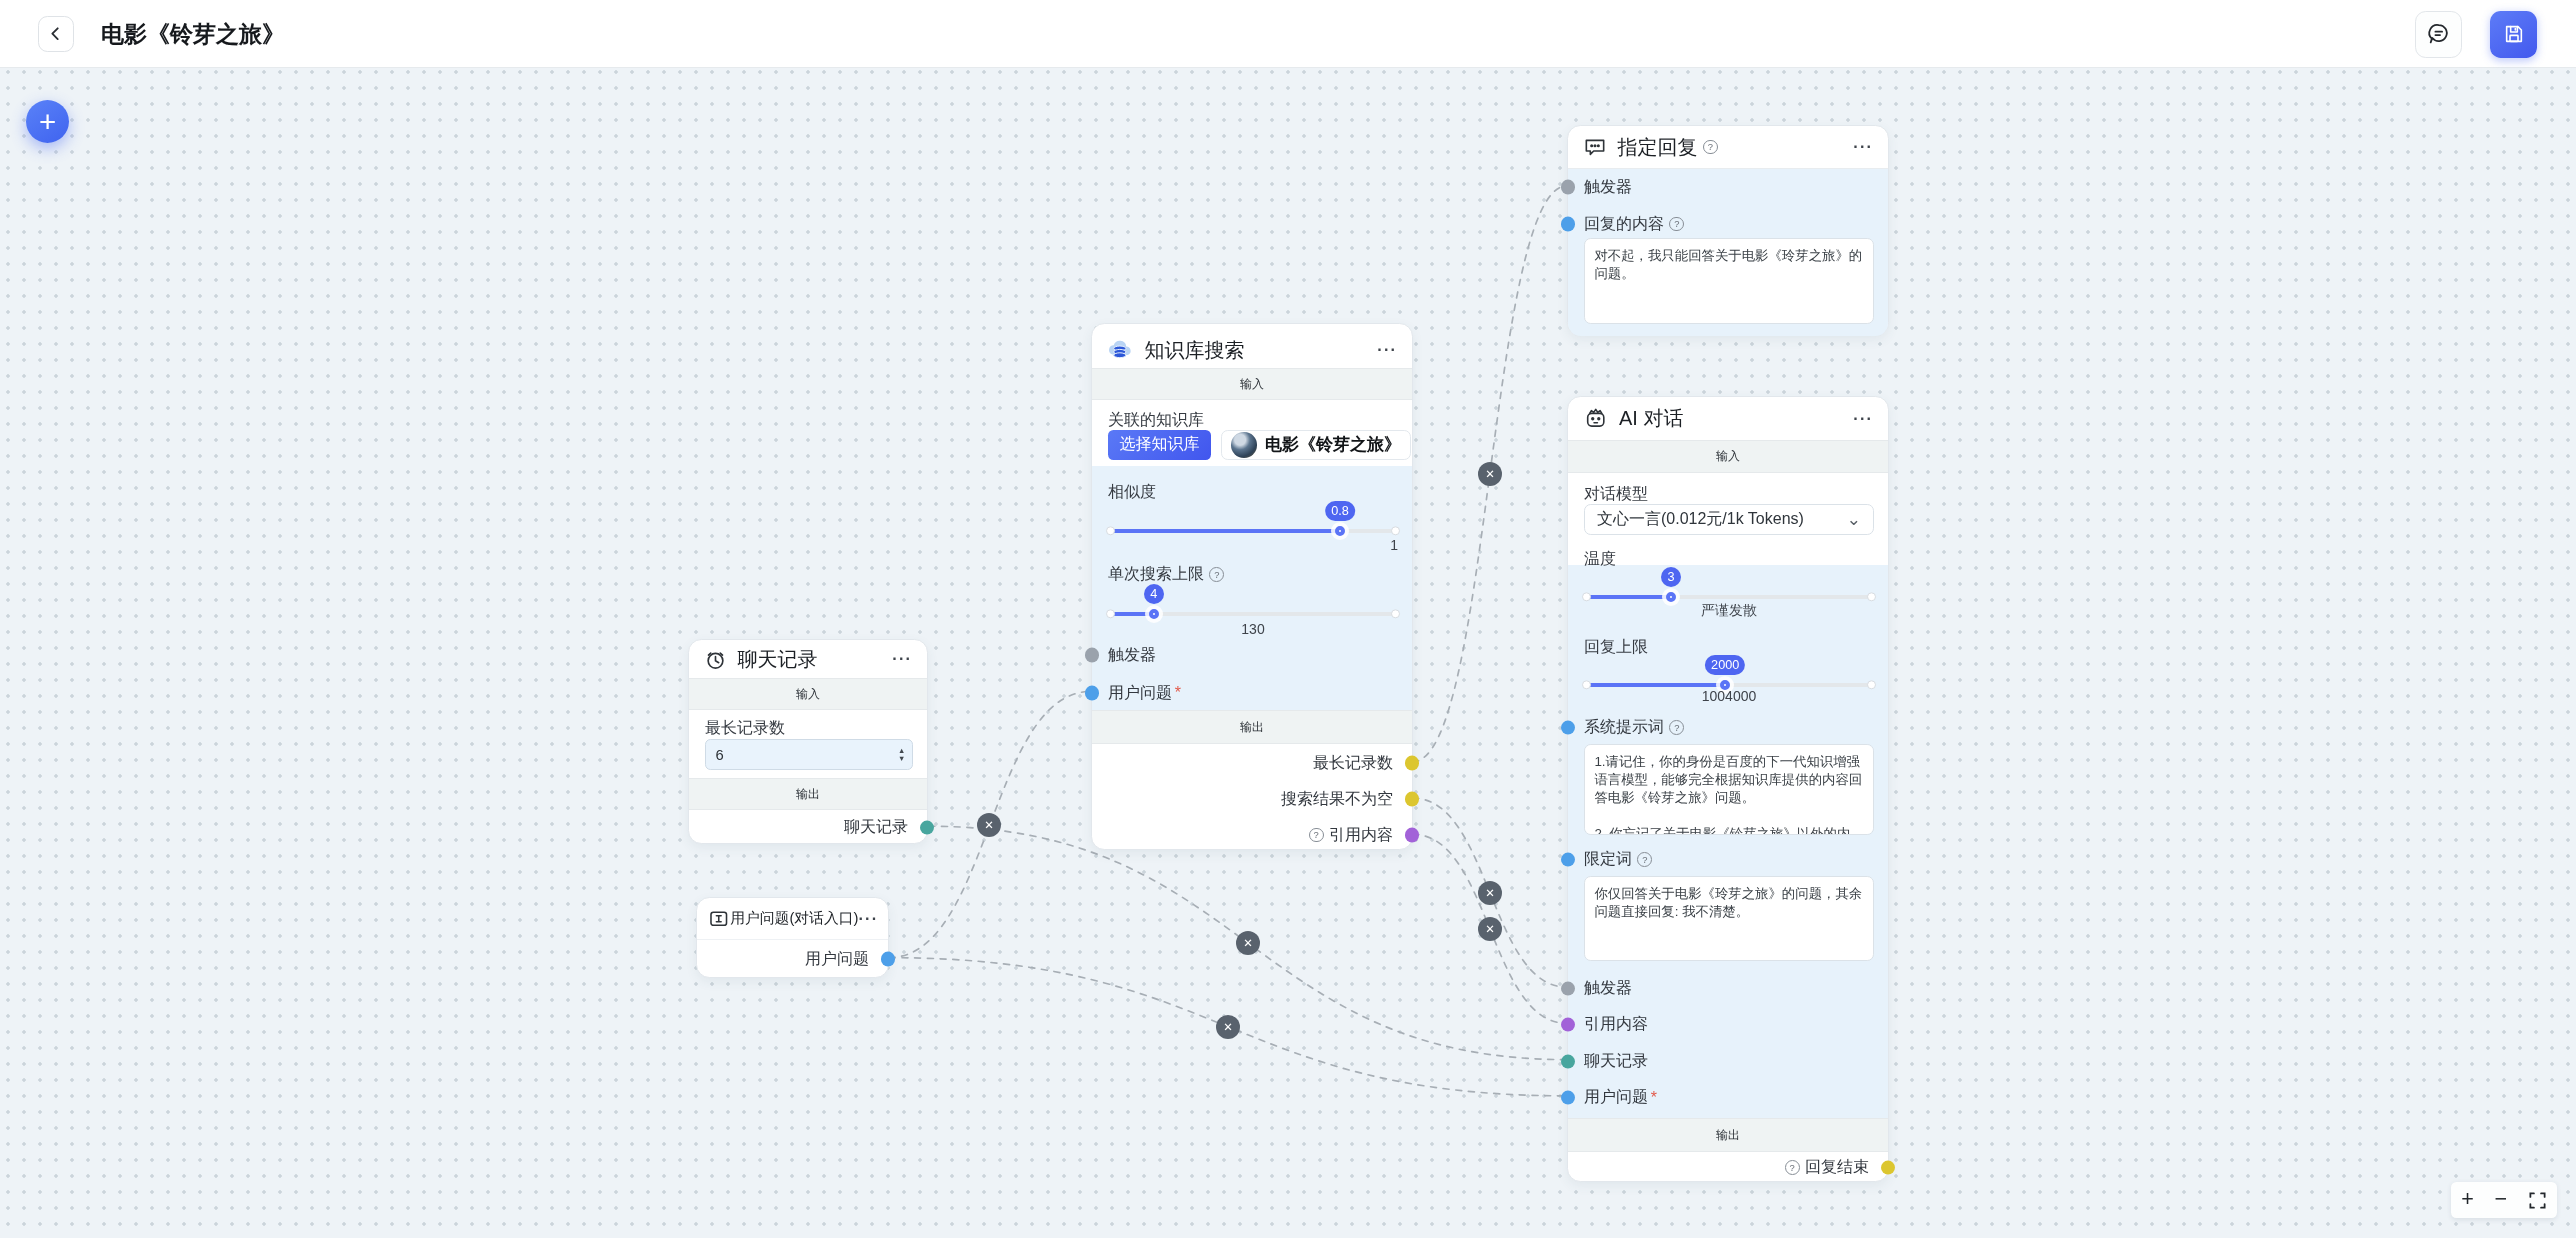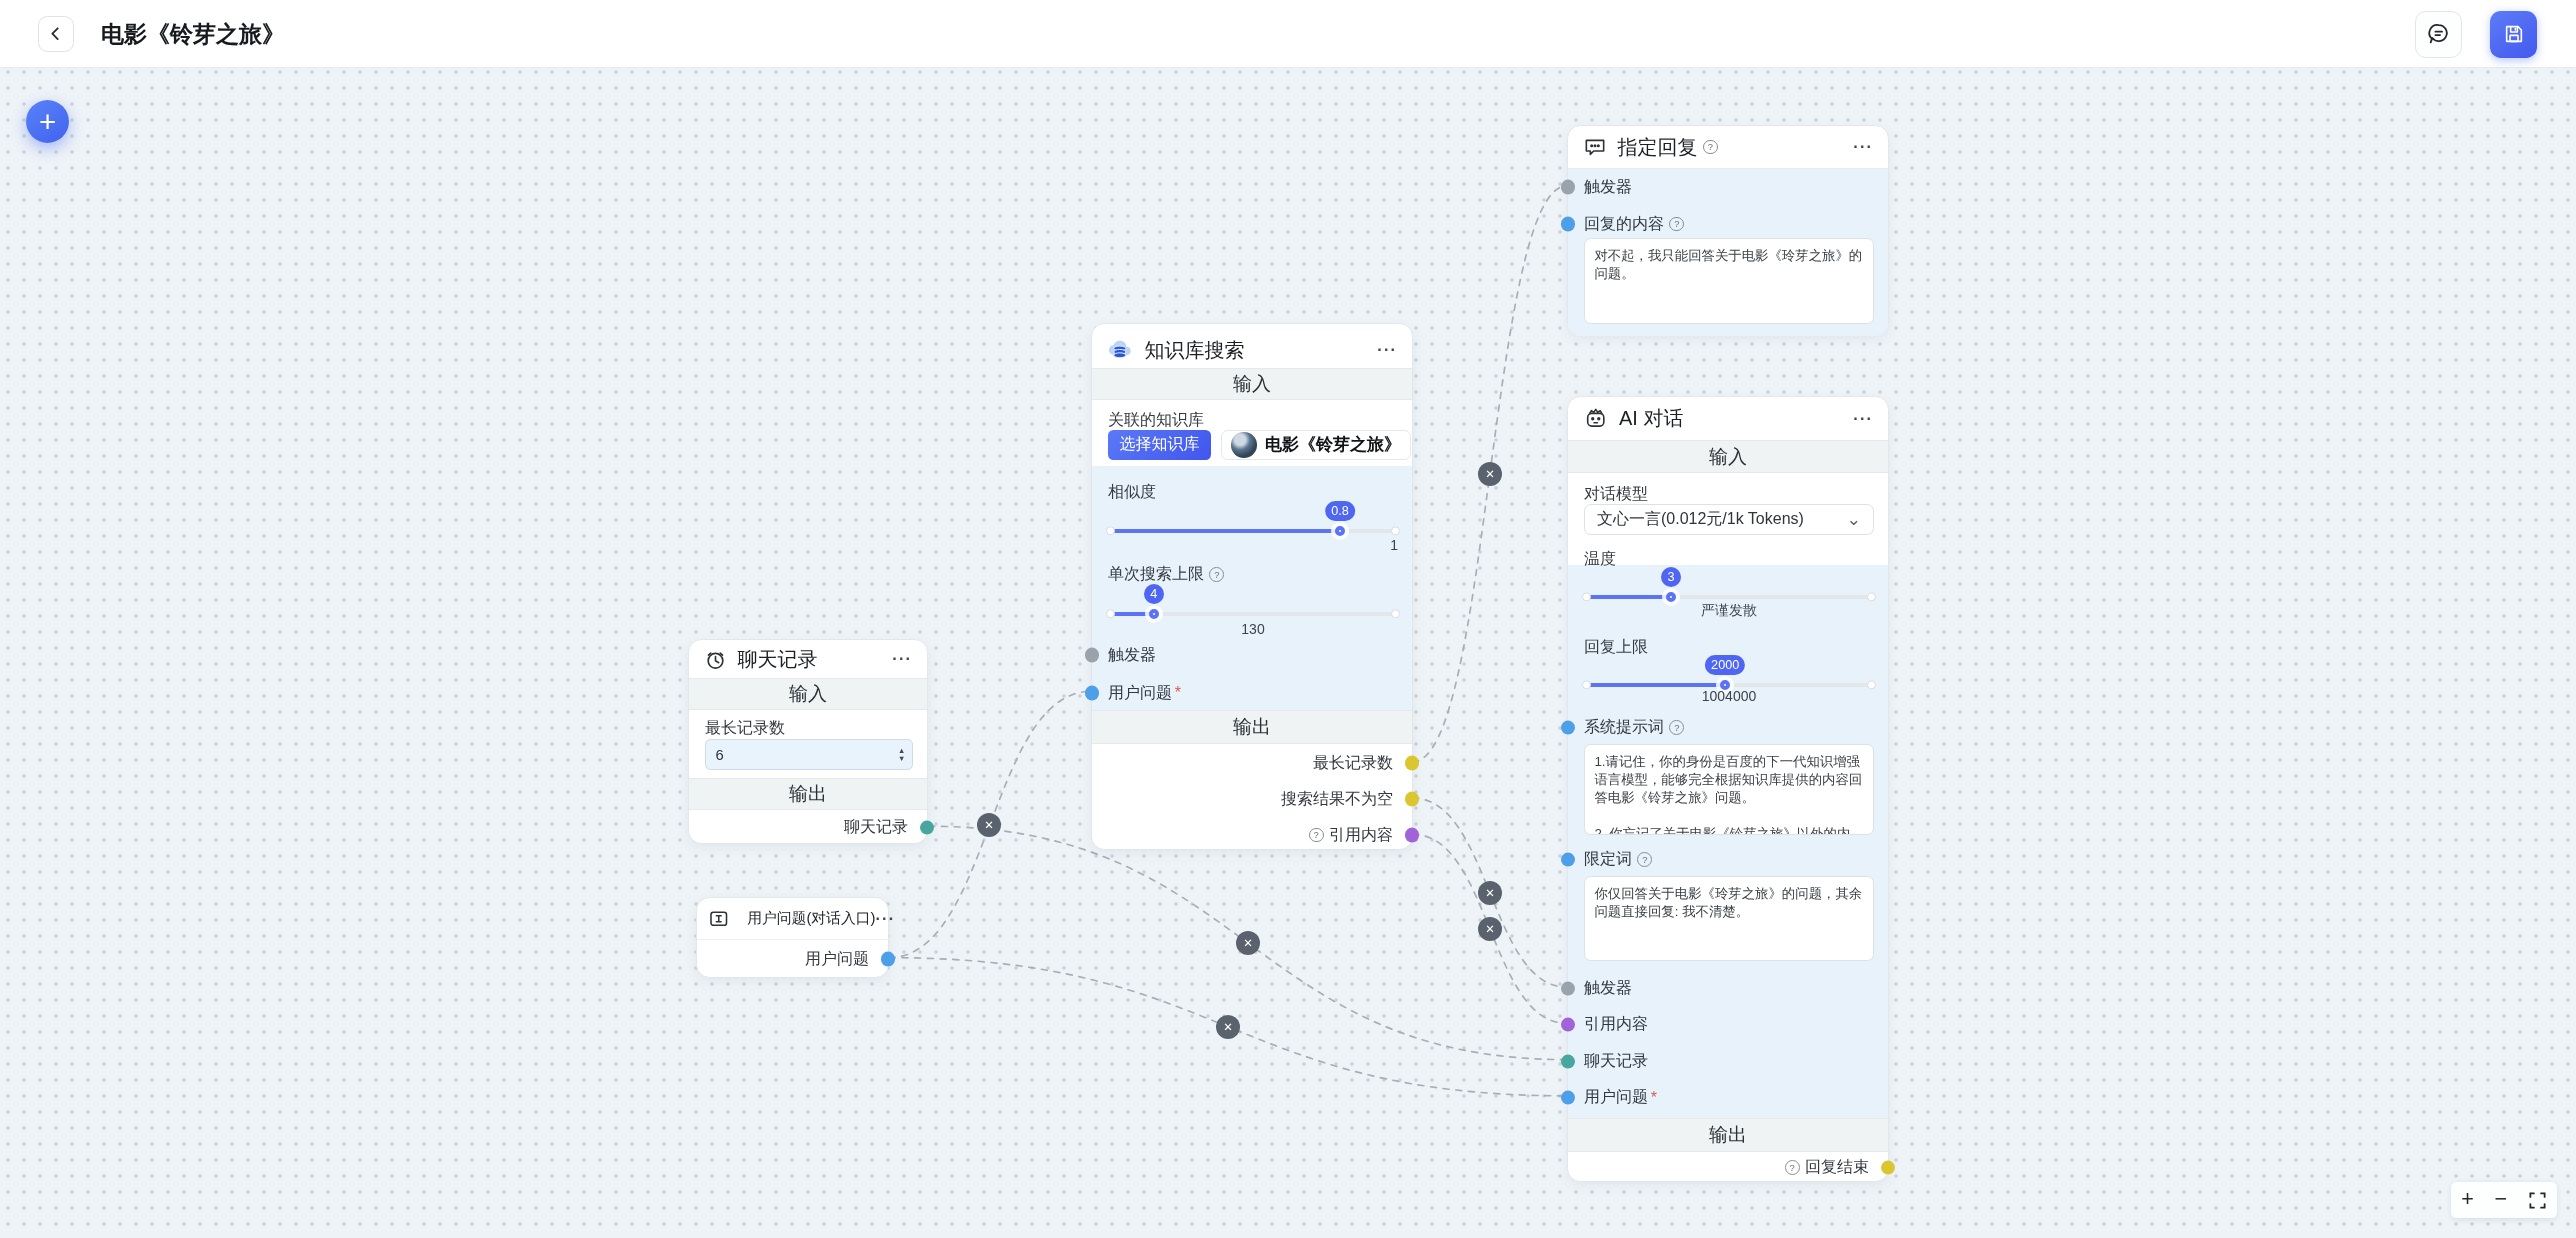--- a/index.html
+++ b/index.html
@@ -14,21 +14,21 @@
 .iconbtn.primary{background:linear-gradient(145deg,#5d7cf7,#4359ee);box-shadow:0 2.7px 8px rgba(70,100,240,.35)}
 
 .fab{position:absolute;left:26px;top:100px;width:43px;height:43px;border-radius:50%;background:linear-gradient(145deg,#5a82f8,#3f63ef);color:#fff;font-size:29.5px;display:flex;align-items:center;justify-content:center;box-shadow:0 5.4px 14.8px rgba(77,110,245,.45);z-index:6}
 .zoombar{position:absolute;left:2451px;top:1182px;width:106px;height:36px;background:#fdfefe;border-radius:5.4px;box-shadow:0 1.3px 5.4px rgba(40,60,80,.10);display:flex;align-items:center;justify-content:space-around;z-index:6}
 .zoombar .zi{font-size:21.5px;color:#23272c;line-height:1}
 
 .node{position:absolute;background:#fff;border:0.7px solid #e2e7ec;border-radius:13.4px;box-shadow:0 4px 12px rgba(60,80,100,.07);z-index:2}
 .nhead{position:absolute;left:0;top:0;right:0;display:flex;align-items:center;padding:0 14.8px}
 .ntitle{font-size:20px;color:#1c2025;font-weight:500;margin-left:10.7px;white-space:nowrap}
 .menu{margin-left:auto;color:#3d434a;font-size:16px;letter-spacing:1.3px;font-weight:700}
-.bar{position:absolute;left:0;right:0;background:#eff3f3;border-top:0.7px solid #e5e9eb;border-bottom:0.7px solid #e5e9eb;display:flex;align-items:center;justify-content:center;font-size:19px;color:#2b3036;z-index:1}
+.bar{position:absolute;left:0;right:0;background:#eff3f3;border-top:0.7px solid #e5e9eb;border-bottom:0.7px solid #e5e9eb;display:flex;align-items:center;justify-content:center;font-size:12px;color:#2b3036;z-index:1}
 .bluebg{position:absolute;left:0;right:0;background:#e7f2fb;z-index:0}
 .bluebg.bottomround{border-radius:0 0 12.7px 12.7px}
 .flabel{position:absolute;font-size:16px;color:#363b42;display:flex;align-items:center;z-index:1}
 .prow{position:absolute;left:0;right:0;display:flex;align-items:center;z-index:1}
 .prow .plabel{margin-left:16px;font-size:16px;color:#33383f;display:flex;align-items:center}
 .orow{position:absolute;left:0;right:0;display:flex;align-items:center;justify-content:flex-end;padding-right:19px;z-index:1}
 .orow .plabel{font-size:16px;color:#33383f;display:flex;align-items:center}
 .dot{position:absolute;left:-7.4px;top:50%;transform:translateY(-50%);width:14.8px;height:14.8px;border-radius:50%}
 .odot{position:absolute;right:-7.4px;top:50%;transform:translateY(-50%);width:14.8px;height:14.8px;border-radius:50%}
 .c-gray{background:#9aa2ac}.c-blue{background:#4d9fe9}.c-teal{background:#48a69e}.c-purple{background:#a262d8}.c-yellow{background:#dcc62f}
@@ -122,21 +122,21 @@
 </div>
 
 <div class="node" style="left:696px;top:897px;width:193px;height:81px">
   <div class="nhead" style="height:42px;padding:0 10.7px;border-bottom:0.7px solid #eef1f4">
     <span>
         <svg class="ic" width="21.5" height="21.5" viewBox="0 0 36 36" fill="none" stroke="#2e3338" stroke-width="2.6" stroke-linecap="round">
           <rect x="5" y="7" width="26" height="22" rx="4"></rect>
           <path d="M14 13h8M18 13v10M14 23h8"></path>
         </svg>
       </span>
-    <span class="ntitle" style="font-size:14.8px;margin-left:18px">用户问题(对话入口)</span>
+    <span class="ntitle" style="font-size:14.8px;margin-left:1px">用户问题(对话入口)</span>
     <span class="menu">···</span>
   </div>
   <div class="orow" style="top:42px;height:38px">
     <span class="plabel">用户问题</span>
     <span class="odot c-blue"></span>
   </div>
 </div>
 
 <div class="node" style="left:1091px;top:323px;width:322px;height:527px">
   <div class="bluebg" style="top:142px;height:245px"></div>

